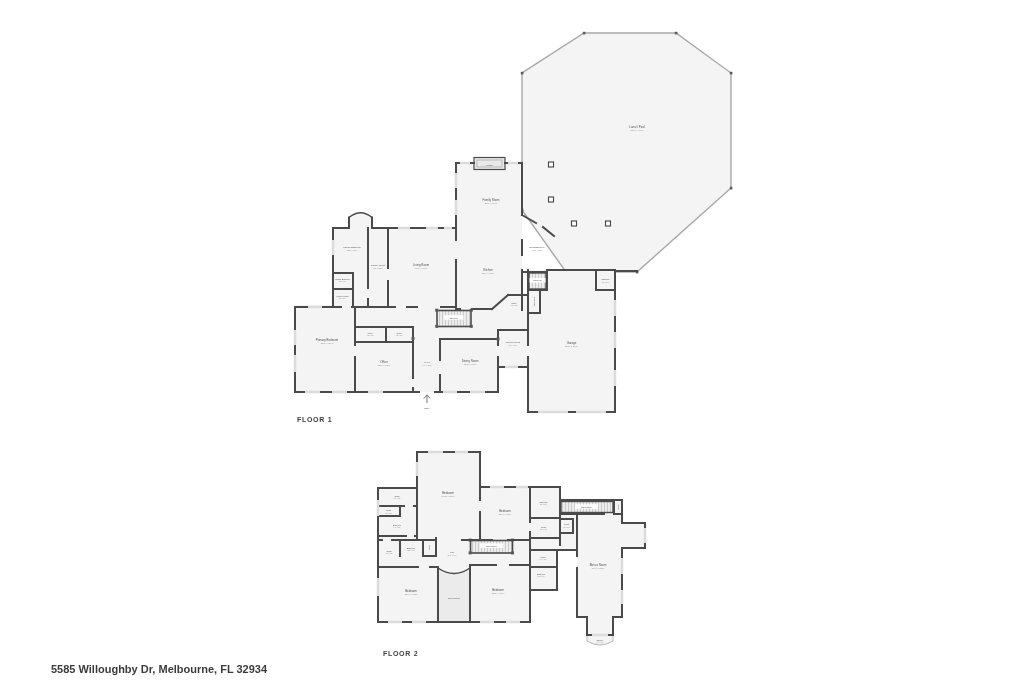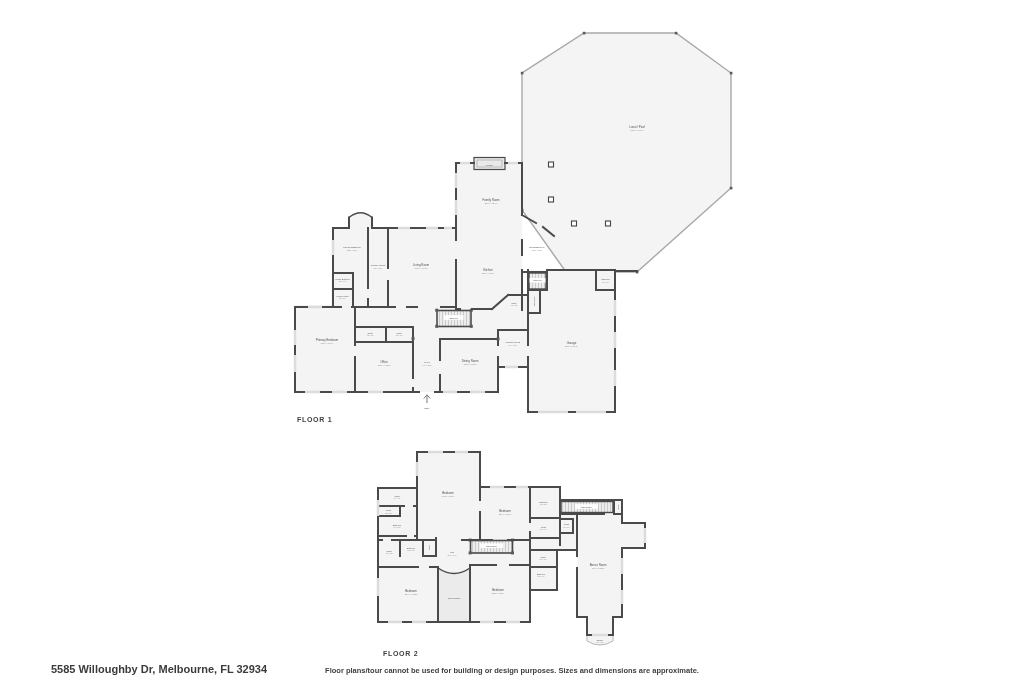--- a/index.html
+++ b/index.html
@@ -375,14 +375,13 @@
     <g class="rlab xs" transform="translate(600,640.5)">
       <text class="rn">Balcony</text>
       <text class="rd" y="2.4">7'0" x 3'2"</text>
     </g>
 
     <text class="floor-label" x="383" y="656">FLOOR 2</text>
   </g>
 </svg>
 
   <div id="address">5585 Willoughby Dr, Melbourne, FL 32934</div>
-  <div id="disclaimer">Floor plans/tour cannot be used for building or design purposes. Sizes and dimensions are approximate.</div>
 </div>
 
 </body></html>

